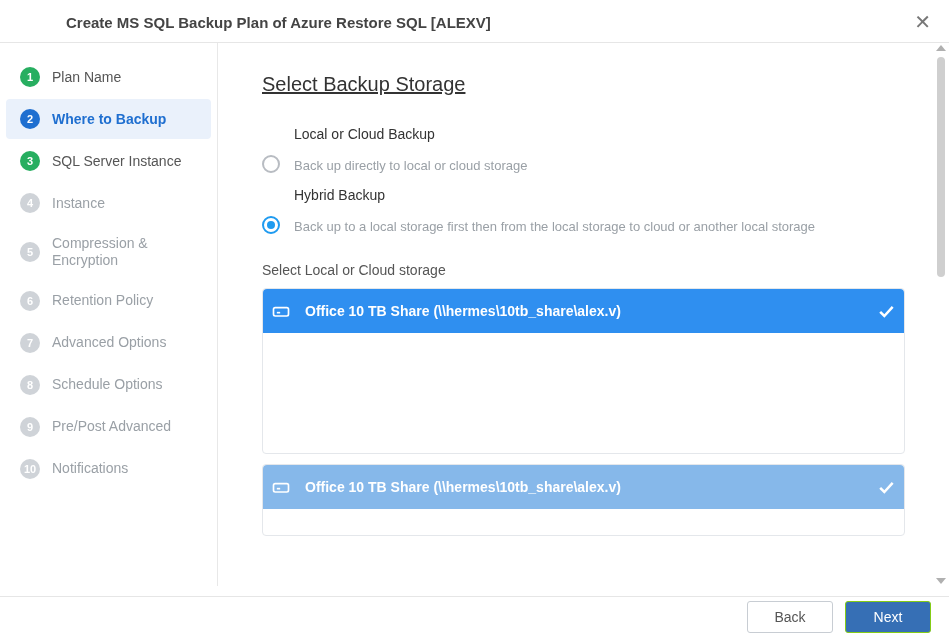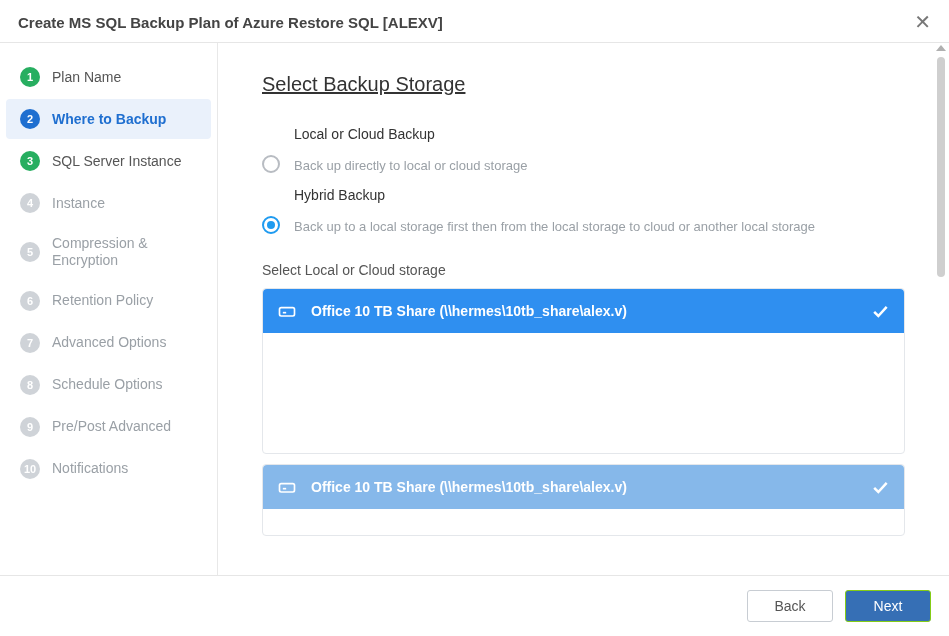--- a/index.html
+++ b/index.html
@@ -18,20 +18,21 @@
     display: flex;
     align-items: center;
     justify-content: space-between;
     padding: 12px 18px 10px 18px;
     border-bottom: 1px solid #e6e6e6;
   }
   .header-title {
     font-weight: 600;
     font-size: 15px;
     color: #444;
+    margin-left: 48px;
   }
   .close-x {
     font-size: 20px;
     color: #777;
     cursor: pointer;
     line-height: 1;
   }
   .body {
     display: flex;
     height: 543px;
@@ -151,35 +152,35 @@
   .storage-box {
     border: 1px solid #e4e7eb;
     border-radius: 4px;
     background: #fff;
     margin-bottom: 10px;
   }
   .storage-item {
     display: flex;
     align-items: center;
     gap: 14px;
-    padding: 12px 14px;
+    padding: 12px 8px;
     color: #fff;
     border-radius: 4px 4px 0 0;
     justify-content: space-between;
   }
   .storage-item.primary { background: #2f8ff0; }
   .storage-item.muted { background: #86b8ea; }
   .storage-left { display: flex; align-items: center; gap: 14px; }
   .storage-name { font-weight: 600; font-size: 14px; }
   .storage-pad { height: 120px; }
   .storage-pad.short { height: 26px; }
   .footer {
     position: absolute;
     bottom: 0; left: 0; right: 0;
-    height: 61px;
+    height: 40px;
     border-top: 1px solid #e6e6e6;
     display: flex;
     align-items: center;
     justify-content: flex-end;
     gap: 12px;
     padding: 0 18px;
     background: #fff;
   }
   .btn {
     min-width: 86px;

